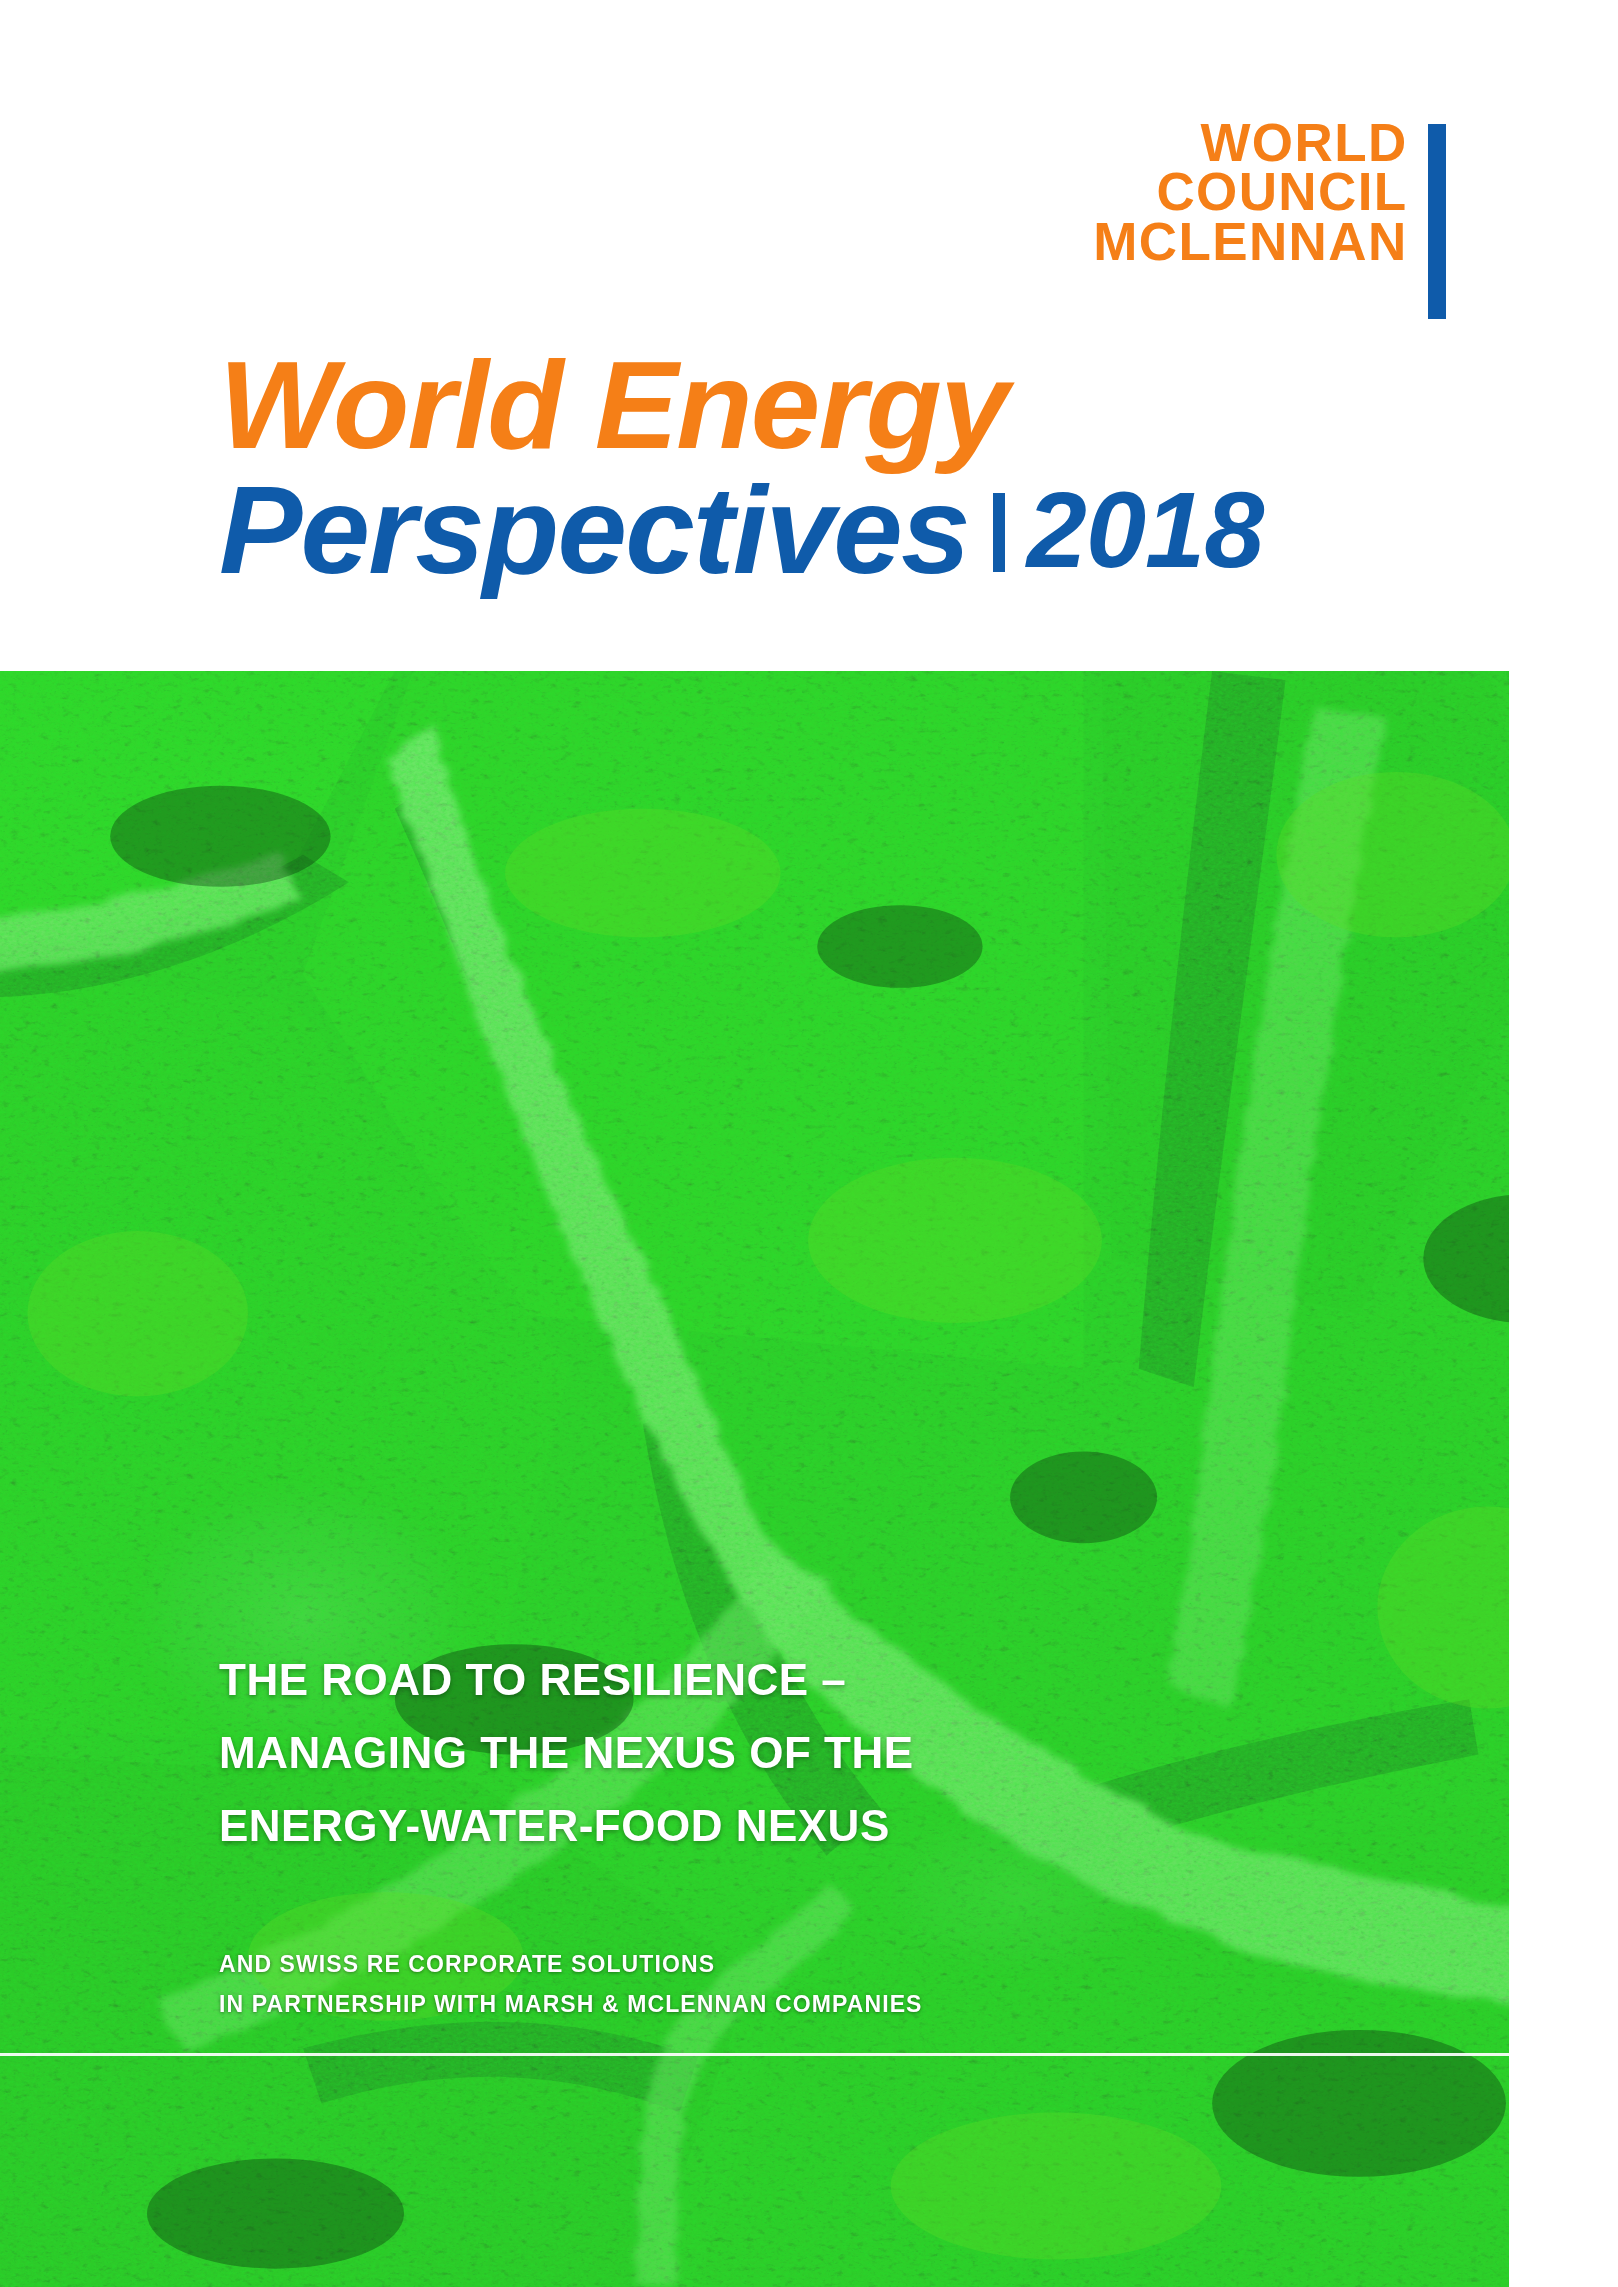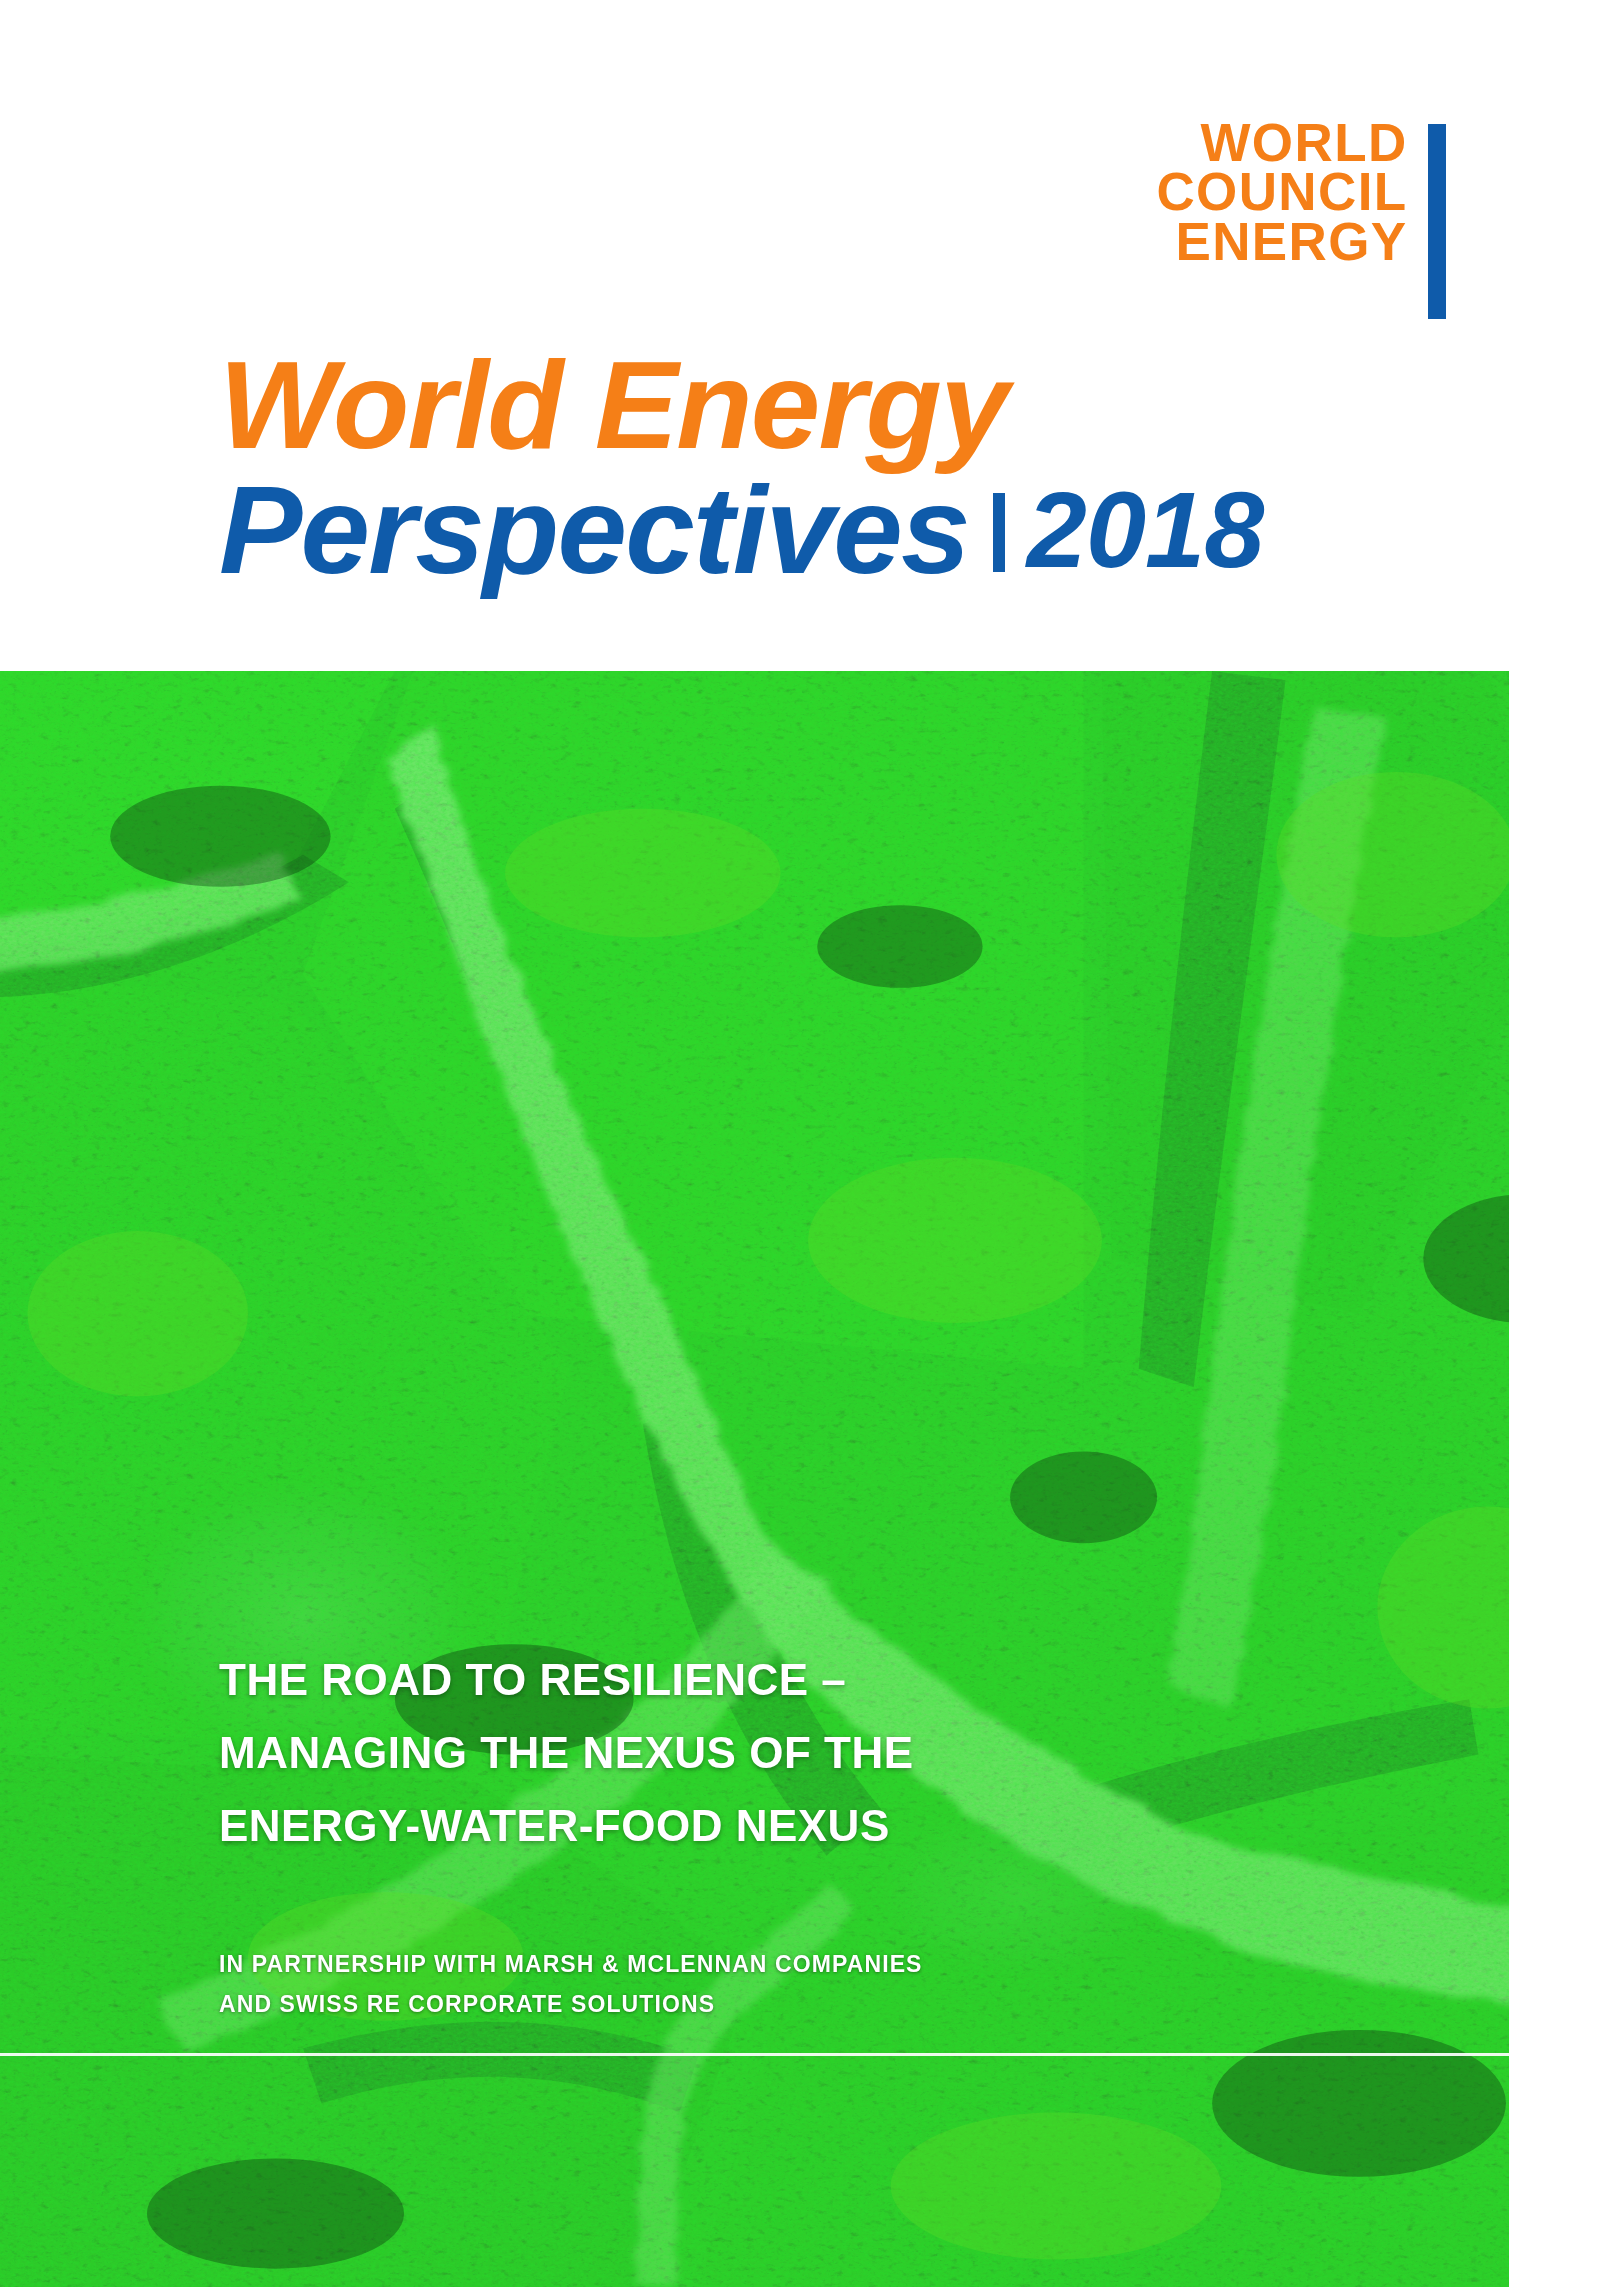--- a/index.html
+++ b/index.html
@@ -151,21 +151,21 @@
 <body>
 
 <div class="page">
 
   <div class="header">
 
     <div class="logo">
       <div class="logo-words">
         <span>WORLD</span>
         <span>COUNCIL</span>
-        <span>ENERGY</span>
+        <span>MCLENNAN</span>
       </div>
       <div class="logo-bar"></div>
     </div>
 
     <div class="title-block">
       <div class="title-line1">World Energy</div>
       <div class="title-line2">
         <span>Perspectives</span>
         <span class="title-sep"></span>
         <span class="title-year">2018</span>
@@ -292,20 +292,20 @@
     </svg>
   </div>
 
   <div class="subtitle">
     <div>THE ROAD TO RESILIENCE –</div>
     <div>MANAGING THE NEXUS OF THE</div>
     <div>ENERGY-WATER-FOOD NEXUS</div>
   </div>
 
   <div class="credit">
+    <div>AND SWISS RE CORPORATE SOLUTIONS</div>
     <div>IN PARTNERSHIP WITH MARSH &amp; MCLENNAN COMPANIES</div>
-    <div>AND SWISS RE CORPORATE SOLUTIONS</div>
   </div>
 
   <div class="rule"></div>
 
 </div>
 
 
 </body></html>

